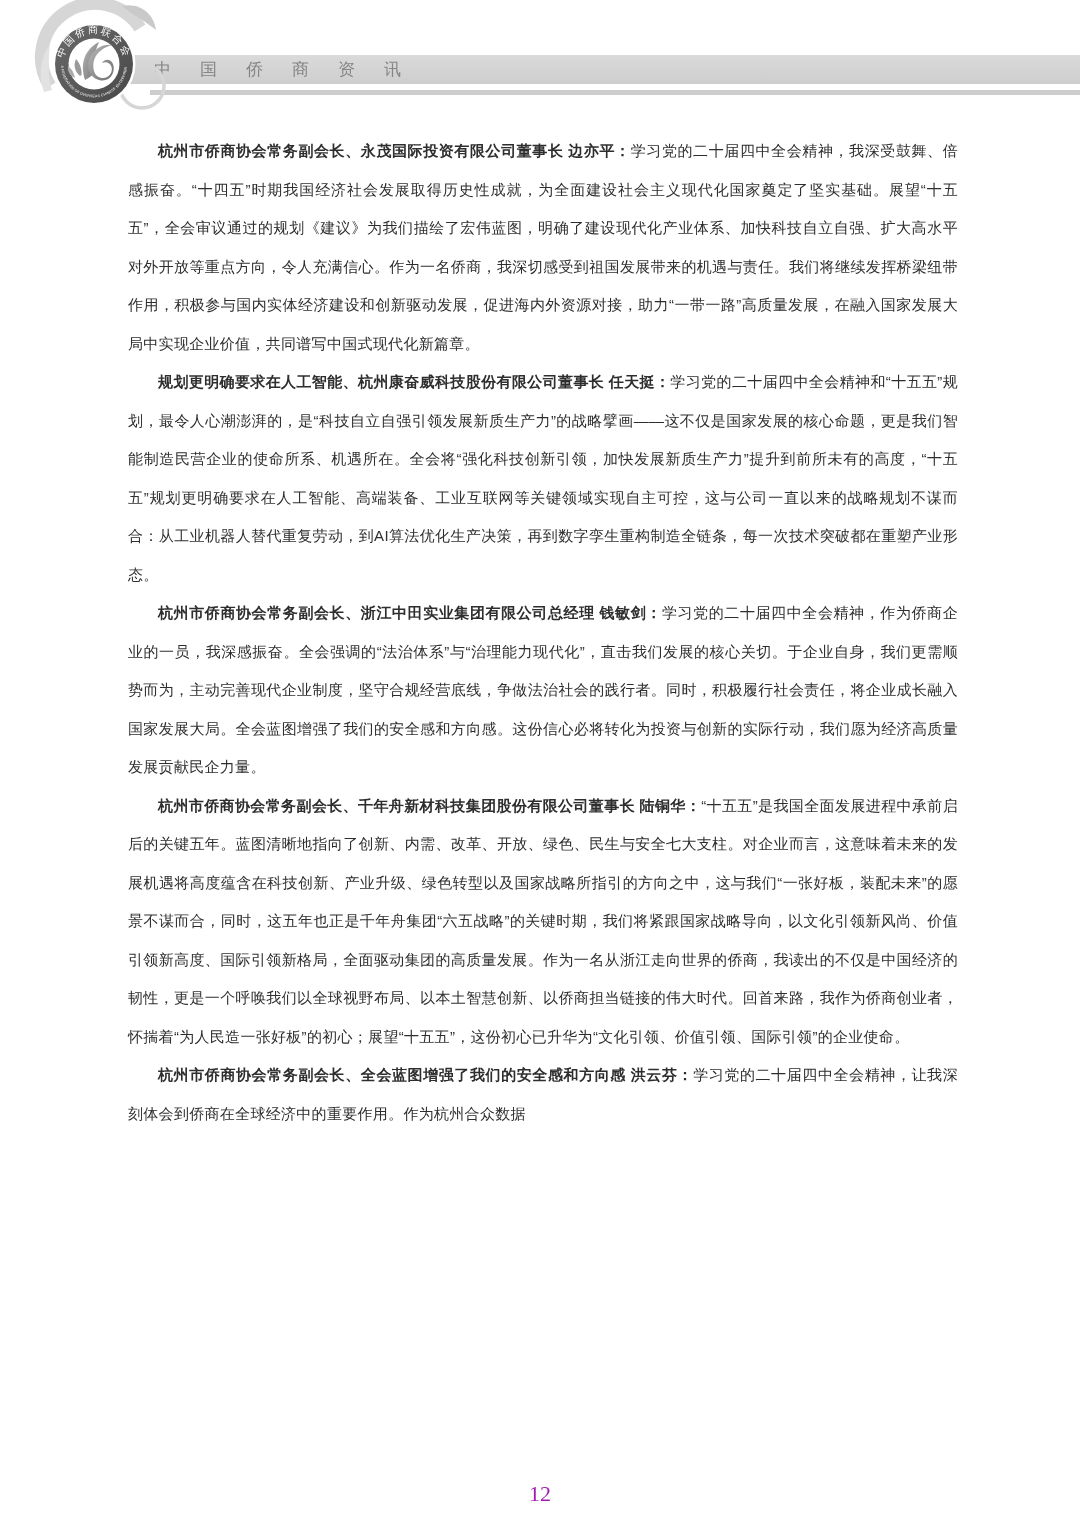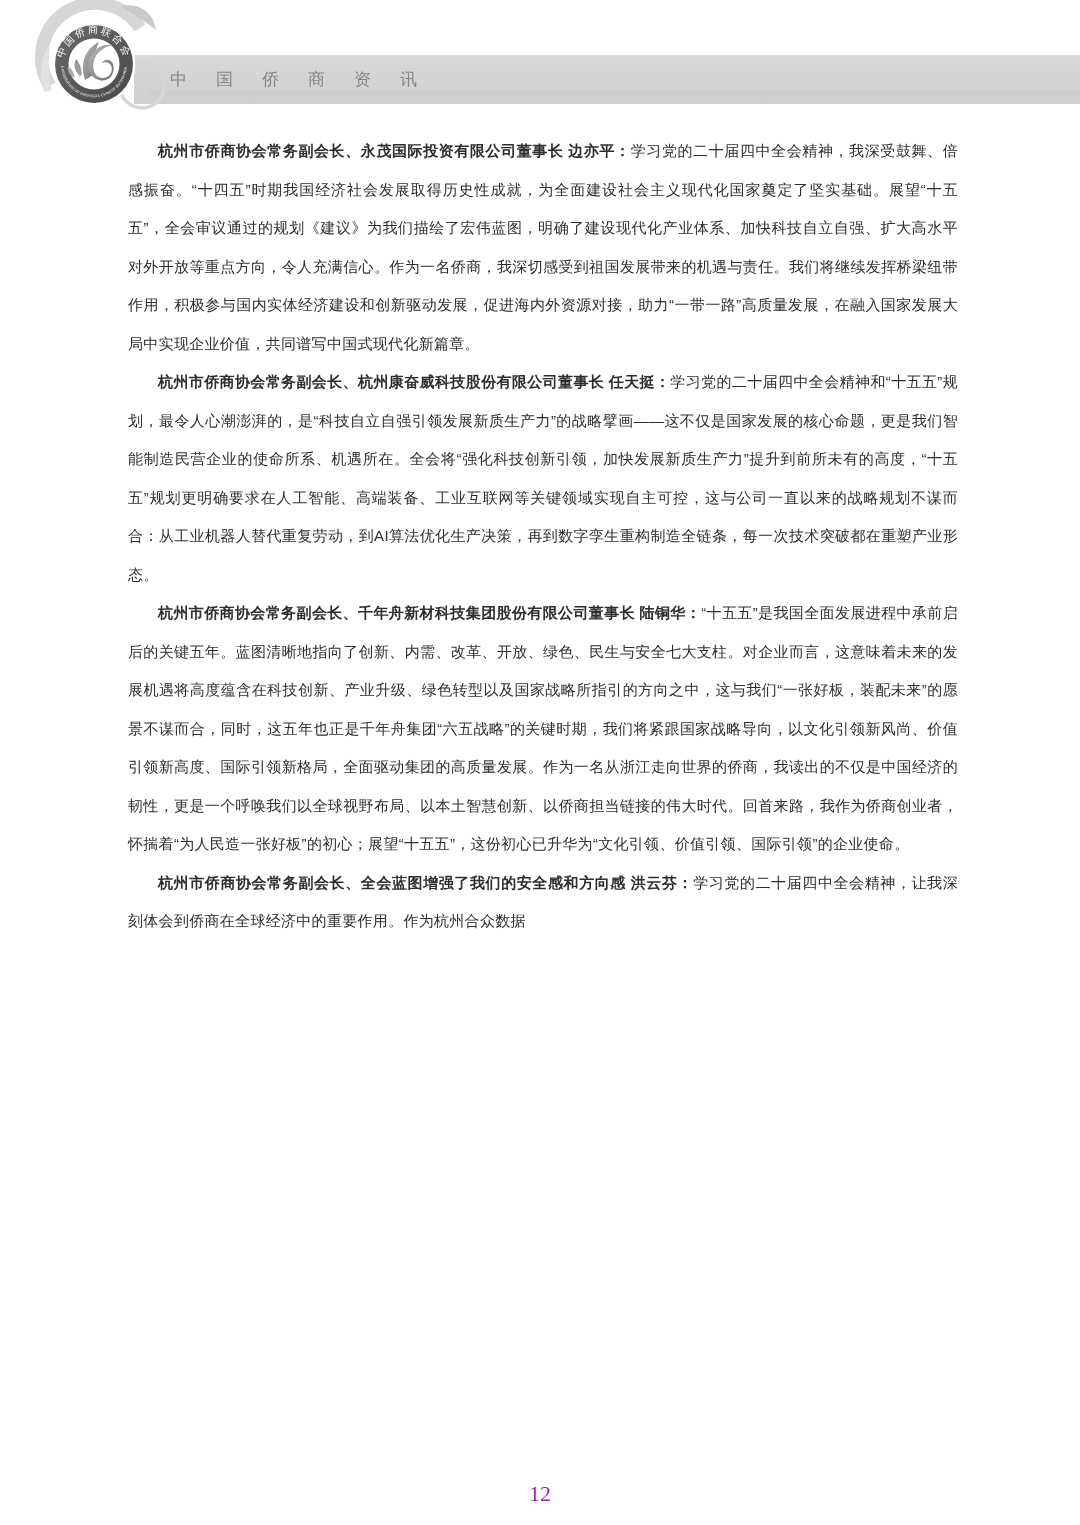--- a/index.html
+++ b/index.html
@@ -9,24 +9,24 @@
     height: 1525px;
     margin: 0 auto;
     background: #ffffff;
     overflow: hidden;
     font-family: "Liberation Sans", sans-serif;
   }
 
   
   .band {
     position: absolute;
-    left: 134px;
+    left: 118px;
     top: 55px;
     right: 0;
-    height: 49px;
+    height: 29px;
     background: linear-gradient(#dadada, #cecece);
     display: flex;
     align-items: center;
   }
   .band-title {
     padding-left: 36px;
     font-size: 17px;
     color: #858585;
     letter-spacing: 29px;
     white-space: nowrap;
@@ -127,20 +127,21 @@
           <path d="M84 45 C 70 49 63 59 66 71 C 68 79 79 81 83 73 C 86 67 81 60 74 63 C 77 58 83 59 85 64 C 88 72 82 83 71 80 C 60 77 57 63 64 54 C 69 47 77 44 84 45 Z" fill="url(#emG)"></path>
           <path d="M52 76 C 47 72 45 65 48 59 C 52 63 54 70 53.5 75 Z" fill="#9a9a9a"></path>
           <path d="M47 78 C 42 76 39 71 40 66 C 44 69 46 73 47 78 Z" fill="#ababab"></path>
         </g>
       </g>
     </svg>
   </div>
 
   <div class="article">
     <p><span class="speaker">杭州市侨商协会常务副会长、永茂国际投资有限公司董事长 边亦平：</span><span>学习党的二十届四中全会精神，我深受鼓舞、倍感振奋。“十四五”时期我国经济社会发展取得历史性成就，为全面建设社会主义现代化国家奠定了坚实基础。展望“十五五”，全会审议通过的规划《建议》为我们描绘了宏伟蓝图，明确了建设现代化产业体系、加快科技自立自强、扩大高水平对外开放等重点方向，令人充满信心。作为一名侨商，我深切感受到祖国发展带来的机遇与责任。我们将继续发挥桥梁纽带作用，积极参与国内实体经济建设和创新驱动发展，促进海内外资源对接，助力“一带一路”高质量发展，在融入国家发展大局中实现企业价值，共同谱写中国式现代化新篇章。</span></p>
-    <p><span class="speaker">杭州市侨商协会常务副会长、杭州康奋威科技股份有限公司董事长 任天挺：</span><span>学习党的二十届四中全会精神和“十五五”规划，最令人心潮澎湃的，是“科技自立自强引领发展新质生产力”的战略擘画——这不仅是国家发展的核心命题，更是我们智能制造民营企业的使命所系、机遇所在。全会将“强化科技创新引领，加快发展新质生产力”提升到前所未有的高度，“十五五”规划更明确要求在人工智能、高端装备、工业互联网等关键领域实现自主可控，这与公司一直以来的战略规划不谋而合：从工业机器人替代重复劳动，到AI算法优化生产决策，再到数字孪生重构制造全链条，每一次技术突破都在重塑产业形态。</span></p>
+    <p><span class="speaker">规划更明确要求在人工智能、杭州康奋威科技股份有限公司董事长 任天挺：</span><span>学习党的二十届四中全会精神和“十五五”规划，最令人心潮澎湃的，是“科技自立自强引领发展新质生产力”的战略擘画——这不仅是国家发展的核心命题，更是我们智能制造民营企业的使命所系、机遇所在。全会将“强化科技创新引领，加快发展新质生产力”提升到前所未有的高度，“十五五”规划更明确要求在人工智能、高端装备、工业互联网等关键领域实现自主可控，这与公司一直以来的战略规划不谋而合：从工业机器人替代重复劳动，到AI算法优化生产决策，再到数字孪生重构制造全链条，每一次技术突破都在重塑产业形态。</span></p>
+    <p><span class="speaker">杭州市侨商协会常务副会长、浙江中田实业集团有限公司总经理 钱敏剑：</span><span>学习党的二十届四中全会精神，作为侨商企业的一员，我深感振奋。全会强调的“法治体系”与“治理能力现代化”，直击我们发展的核心关切。于企业自身，我们更需顺势而为，主动完善现代企业制度，坚守合规经营底线，争做法治社会的践行者。同时，积极履行社会责任，将企业成长融入国家发展大局。全会蓝图增强了我们的安全感和方向感。这份信心必将转化为投资与创新的实际行动，我们愿为经济高质量发展贡献民企力量。</span></p>
     <p><span class="speaker">杭州市侨商协会常务副会长、千年舟新材科技集团股份有限公司董事长 陆铜华：</span><span>“十五五”是我国全面发展进程中承前启后的关键五年。蓝图清晰地指向了创新、内需、改革、开放、绿色、民生与安全七大支柱。对企业而言，这意味着未来的发展机遇将高度蕴含在科技创新、产业升级、绿色转型以及国家战略所指引的方向之中，这与我们“一张好板，装配未来”的愿景不谋而合，同时，这五年也正是千年舟集团“六五战略”的关键时期，我们将紧跟国家战略导向，以文化引领新风尚、价值引领新高度、国际引领新格局，全面驱动集团的高质量发展。作为一名从浙江走向世界的侨商，我读出的不仅是中国经济的韧性，更是一个呼唤我们以全球视野布局、以本土智慧创新、以侨商担当链接的伟大时代。回首来路，我作为侨商创业者，怀揣着“为人民造一张好板”的初心；展望“十五五”，这份初心已升华为“文化引领、价值引领、国际引领”的企业使命。</span></p>
     <p><span class="speaker">杭州市侨商协会常务副会长、全会蓝图增强了我们的安全感和方向感 洪云芬：</span><span>学习党的二十届四中全会精神，让我深刻体会到侨商在全球经济中的重要作用。作为杭州合众数据</span></p>
   </div>
 
   <div class="page-number">12</div>
 
 </div>
 
 </body></html>

